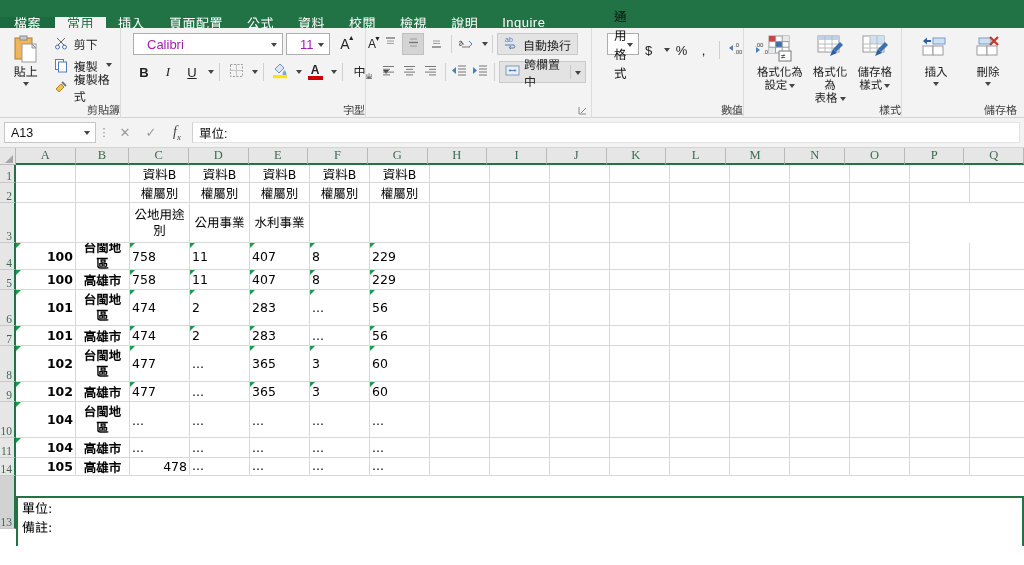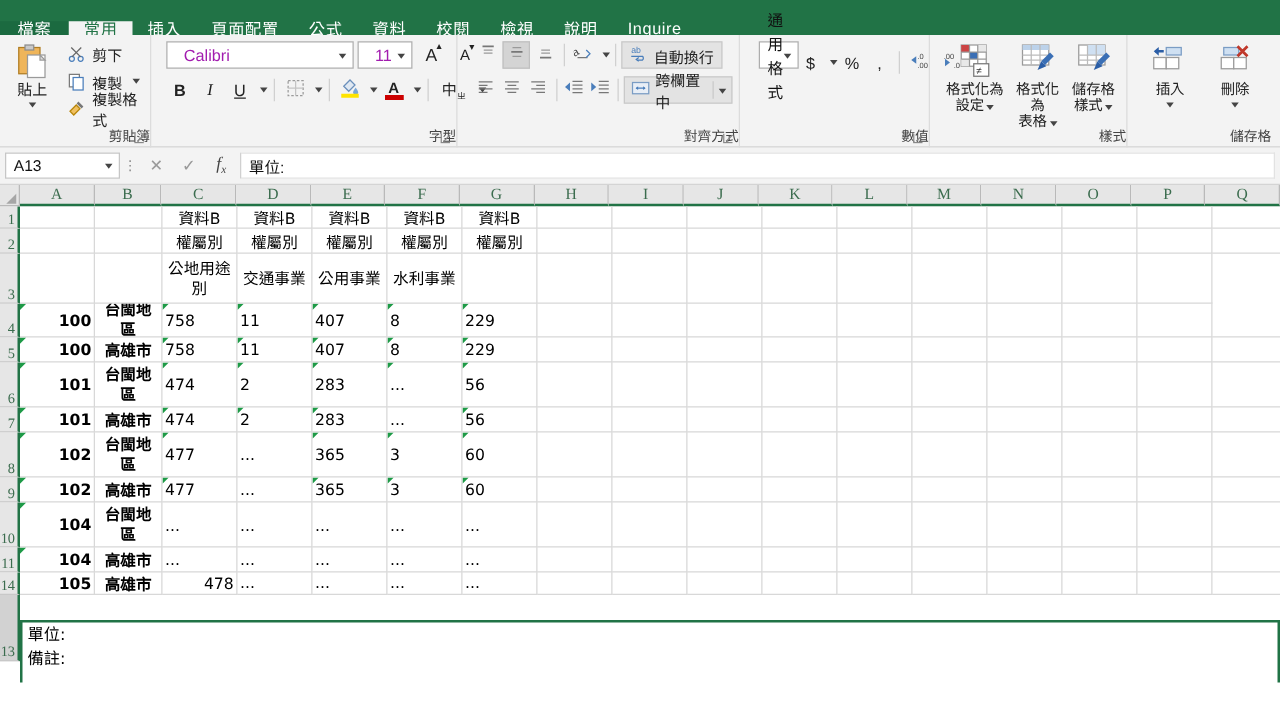--- a/index.html
+++ b/index.html
@@ -461,21 +461,20 @@
                   <rect x="1" y="3" width="13" height="9" fill="#e8eef6" stroke="#7a9cc4"></rect>
                   <path d="M4 7.5 h7" stroke="#4a7ebb"></path>
                   <path d="M5.5 6 L3.5 7.5 L5.5 9" fill="#4a7ebb"></path>
                   <path d="M9.5 6 L11.5 7.5 L9.5 9" fill="#4a7ebb"></path>
                 </svg></span>
             <span>跨欄置中</span>
             <span class="mergecaret"><span class="caret" style="margin-left:0;"></span></span>
           </div>
         </div>
       </div>
-      <div class="gtitle">對齊方式</div>
       <div class="dlg">
         <svg width="9" height="9" viewBox="0 0 9 9">
             <path d="M1 1 v7 h7" fill="none" stroke="#888"></path>
             <path d="M8 2 L3 7" stroke="#888"></path>
           </svg>
       </div>
     </div>
 
     <div class="rgroup" style="width:152px;">
       <div class="gbody" style="flex-direction:row;align-items:flex-start;padding-left:10px;">
@@ -721,21 +720,20 @@
           <div class="cell" style="width:60px;height:20px"></div>
           <div class="cell" style="width:60px;height:20px"></div>
           <div class="cell" style="width:60px;height:20px"></div>
           <div class="cell" style="width:60px;height:20px"></div>
         </div>
 
         <div class="grow">
           <div class="cell vmid lft" style="width:60px;height:40px"></div>
           <div class="cell vmid lft" style="width:54px;height:40px"></div>
           <div class="cell vmid ctr wrap" style="width:60px;height:40px">公地用途別</div>
-          <div class="cell vmid ctr wrap" style="width:60px;height:40px">交通事業</div>
           <div class="cell vmid ctr wrap" style="width:60px;height:40px">公用事業</div>
           <div class="cell vmid ctr wrap" style="width:60px;height:40px">水利事業</div>
           <div class="cell" style="width:60px;height:40px"></div>
           <div class="cell" style="width:60px;height:40px"></div>
           <div class="cell" style="width:60px;height:40px"></div>
           <div class="cell" style="width:60px;height:40px"></div>
           <div class="cell" style="width:60px;height:40px"></div>
           <div class="cell" style="width:60px;height:40px"></div>
           <div class="cell" style="width:60px;height:40px"></div>
           <div class="cell" style="width:60px;height:40px"></div>

